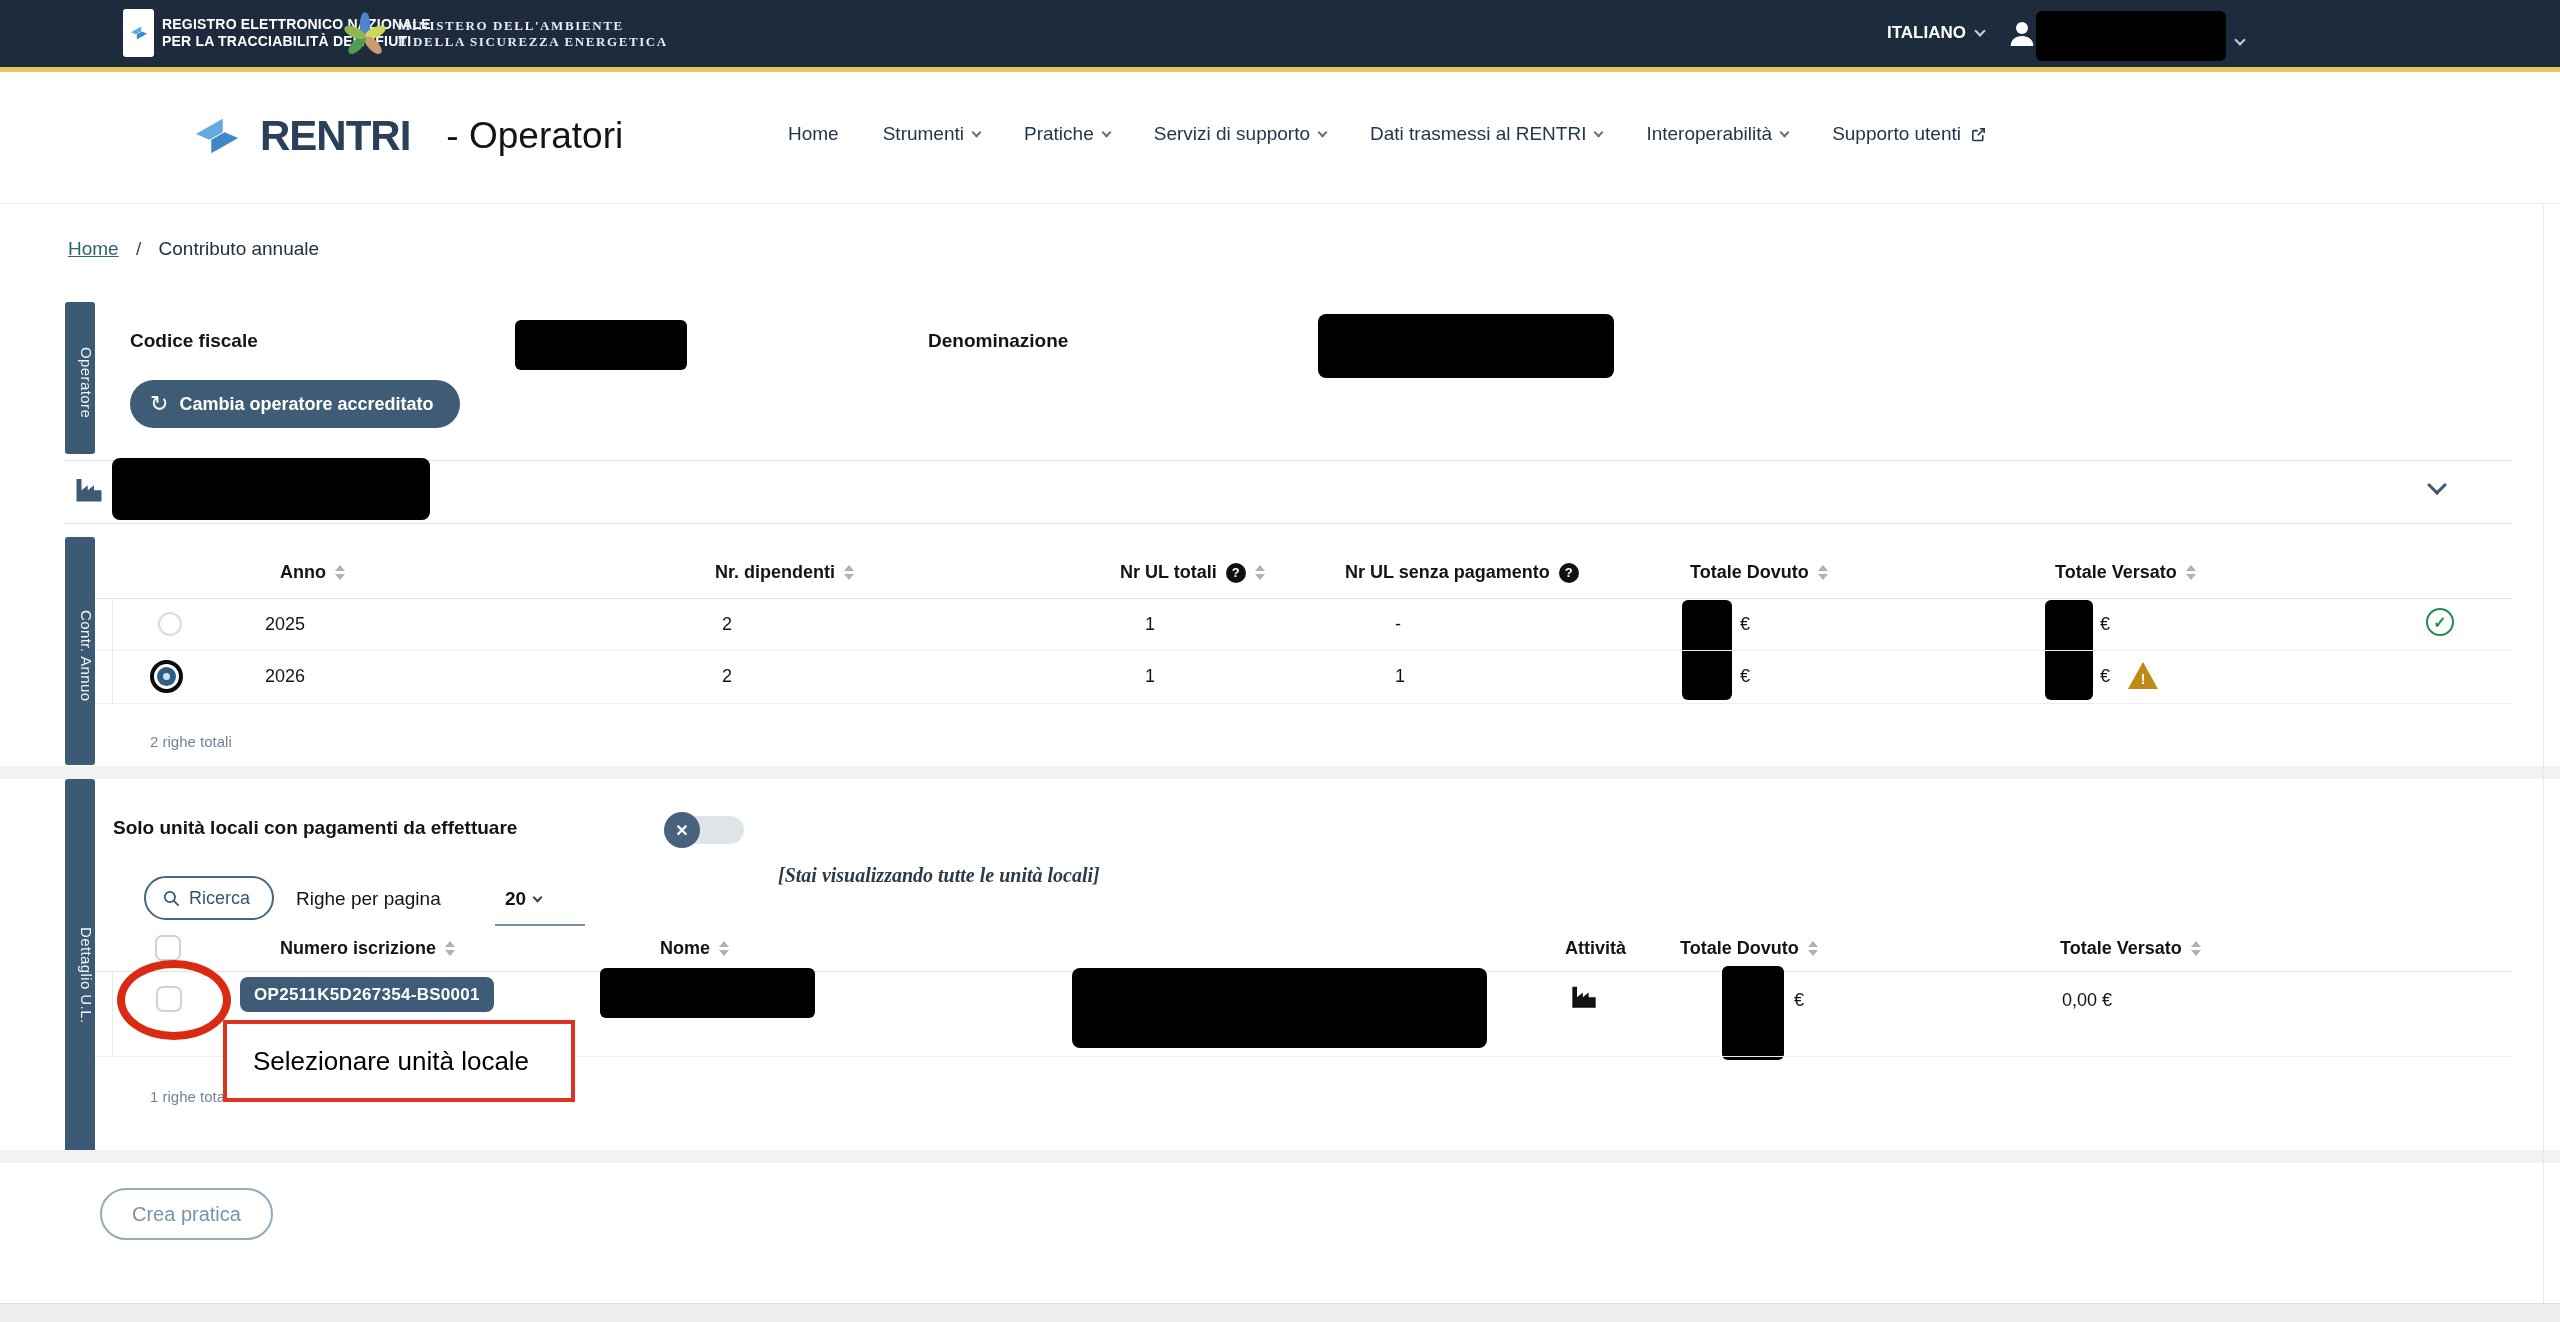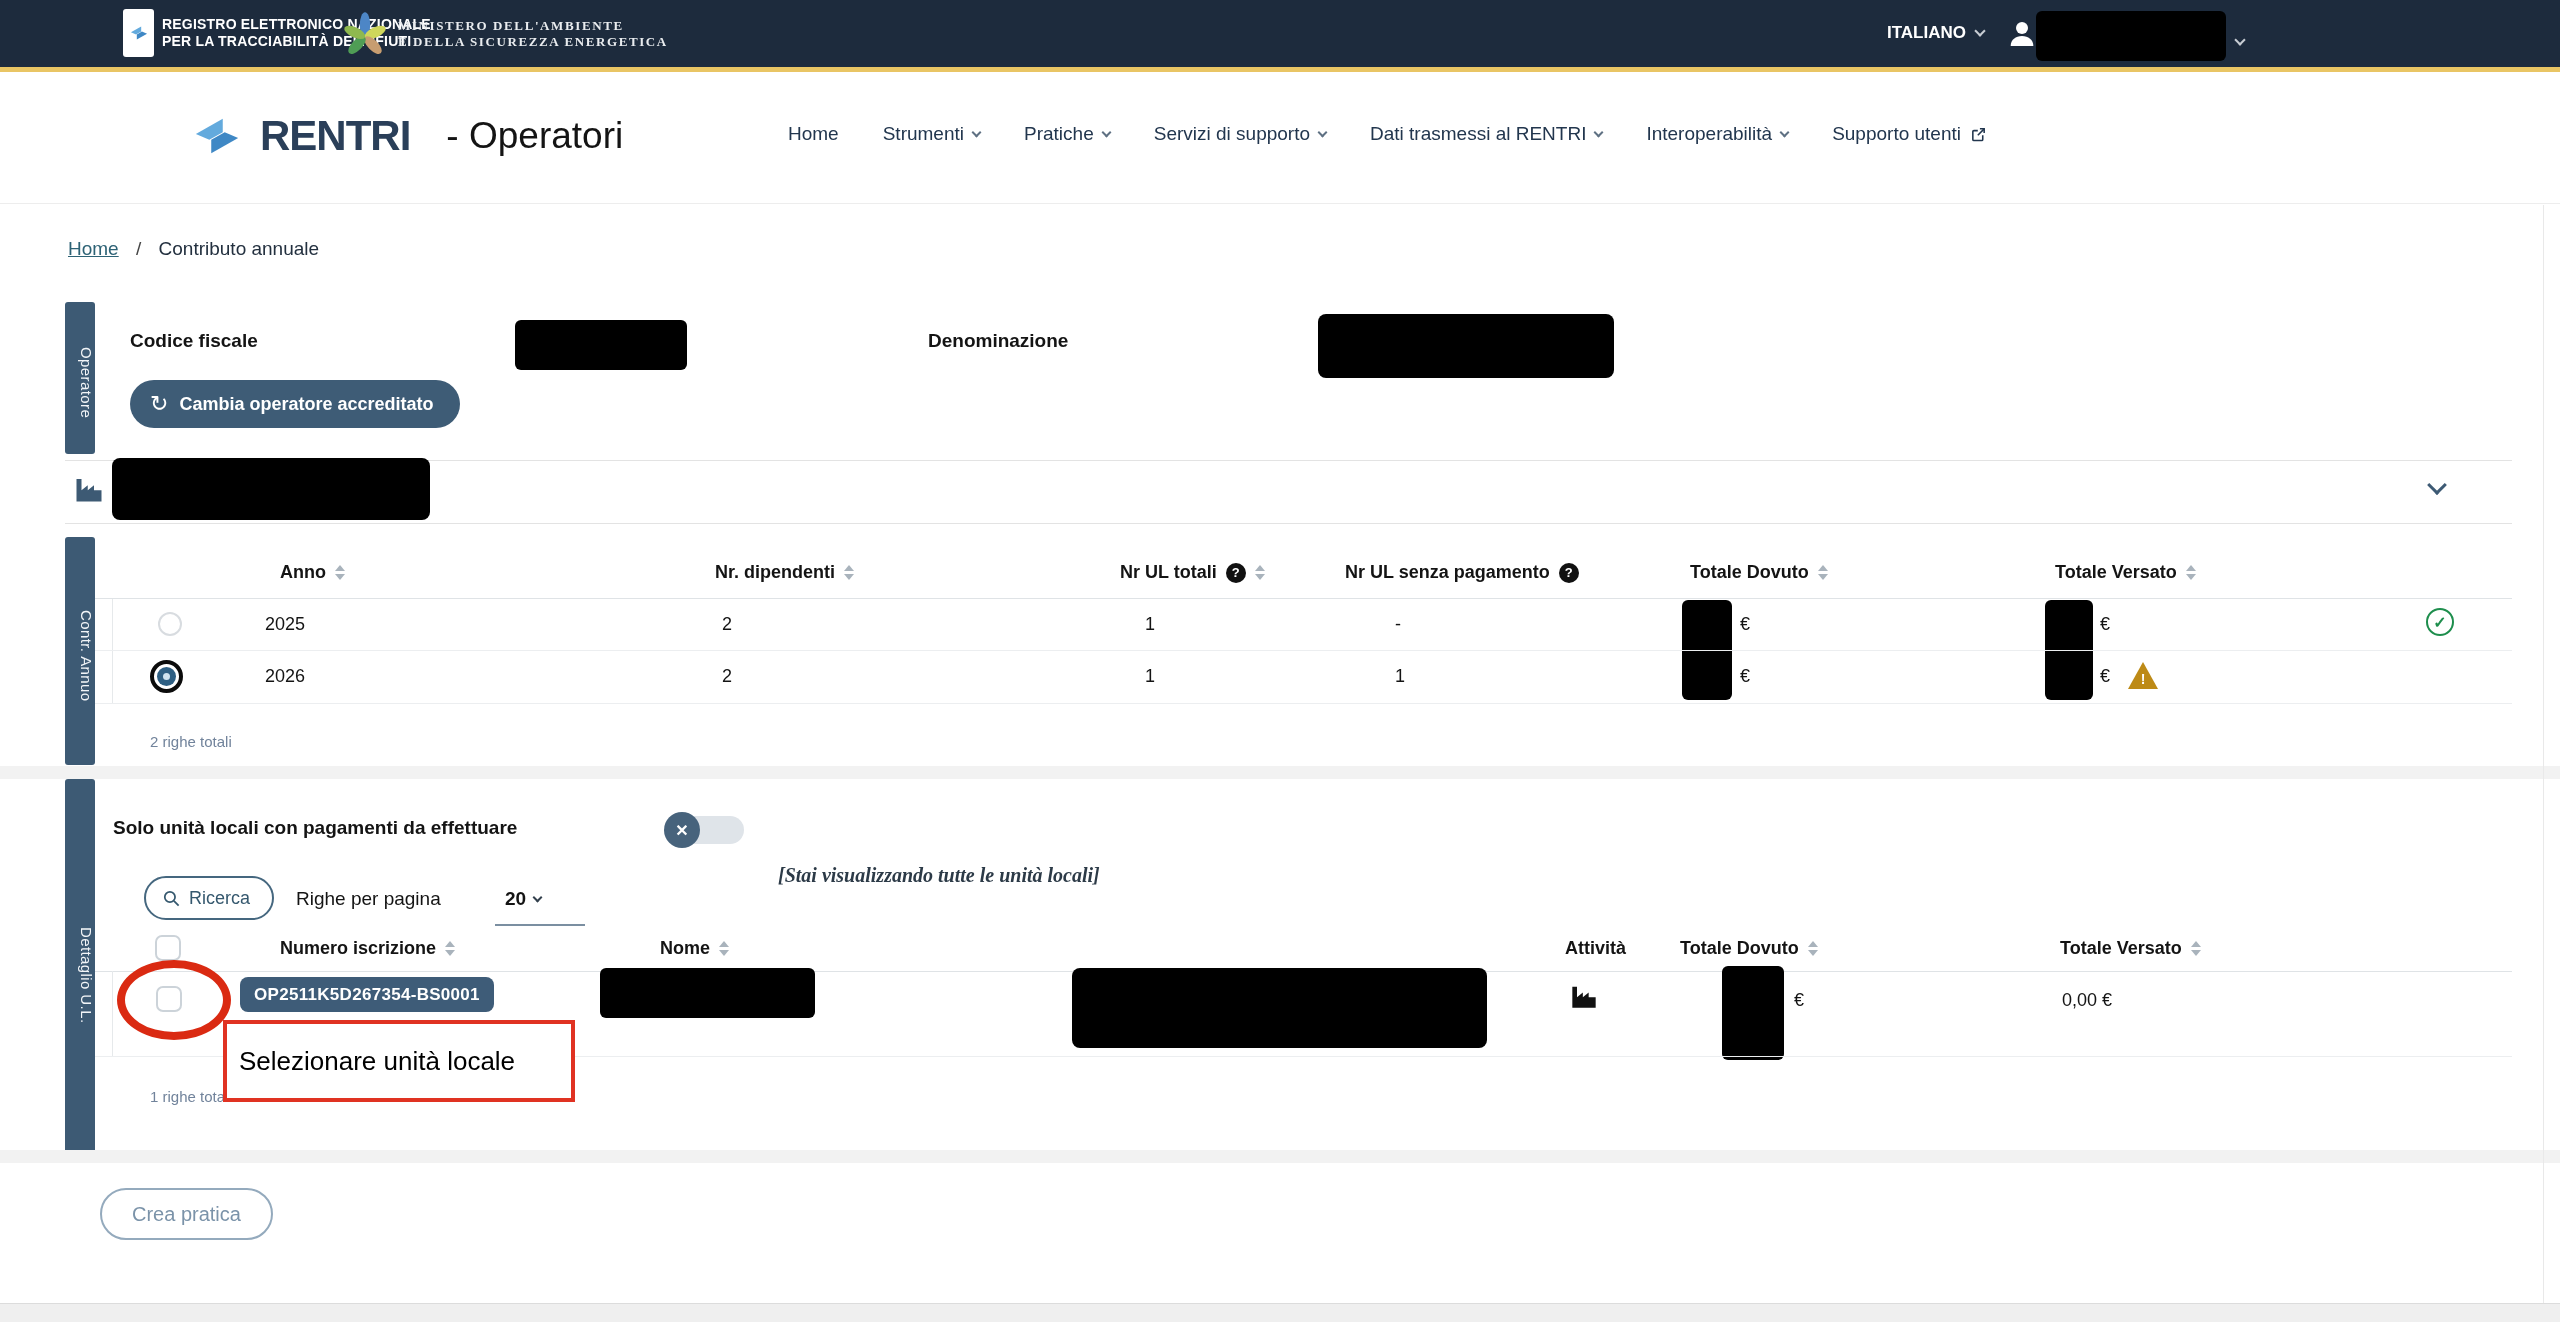--- a/index.html
+++ b/index.html
@@ -108,21 +108,21 @@
 
   .badge { position:absolute; left:240px; top:977px; height:35px; background:#3e5c78; border-radius:8px;
            color:#fff; font-size:17px; font-weight:700; display:flex; align-items:center;
            padding:0 14px; letter-spacing:0.3px; cursor:pointer; }
 
   
   .red-ellipse { position:absolute; left:117px; top:960px; width:114px; height:80px;
                  border:8px solid #da2a12; border-radius:50%; background:transparent; }
   .red-tooltip { position:absolute; left:223px; top:1020px; width:352px; height:82px;
                  background:#fff; border:4px solid #e03222; display:flex; align-items:center;
-                 padding-left:12px; font-size:26px; color:#000; }
+                 padding-left:26px; font-size:26px; color:#000; }
 
   
   .btn-crea { position:absolute; left:100px; top:1188px; height:52px; padding:0 30px;
               background:#fff; border:2.5px solid #94aabd; border-radius:26px; color:#7b93a9;
               font-size:20px; display:flex; align-items:center; cursor:pointer;
               font-family:"Liberation Sans", sans-serif; }
   .band { position:absolute; left:0; width:2560px; height:13px; background:#f2f2f2; }
   .bottom-strip { position:absolute; left:0; top:1303px; width:2560px; height:19px;
                   background:#efefef; border-top:1px solid #dcdcdc; }
   .right-gutter { position:absolute; left:2543px; top:205px; width:1px; height:1098px; background:#e9e9e9; }

